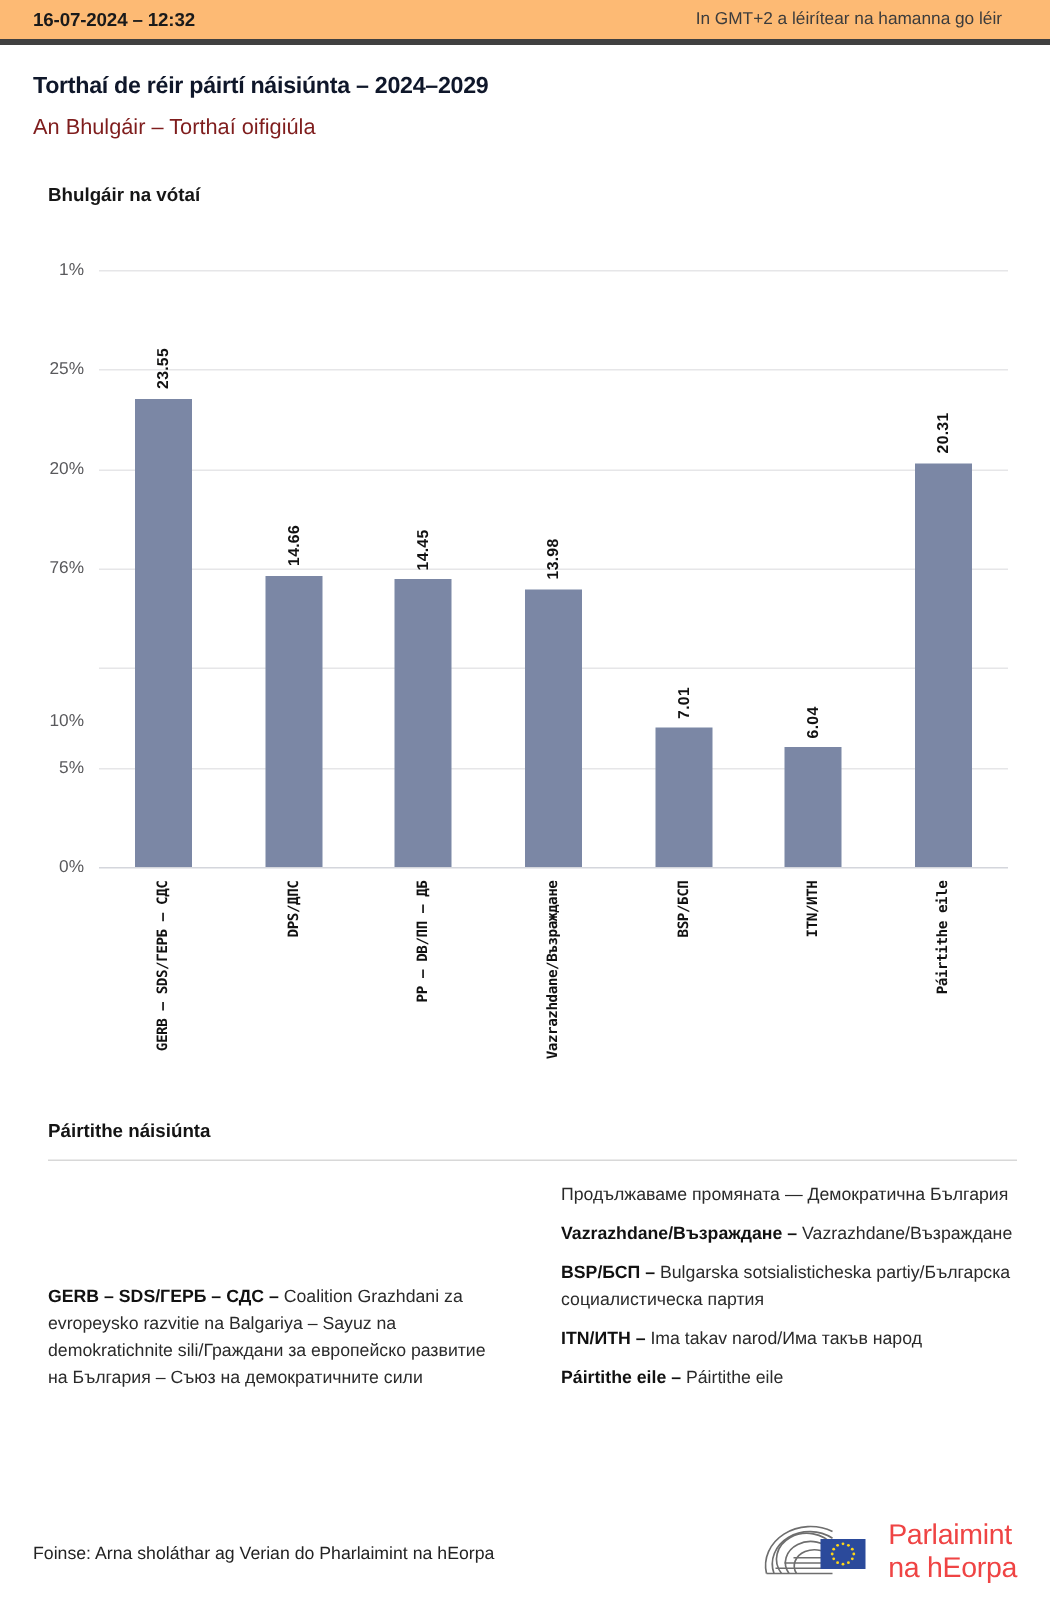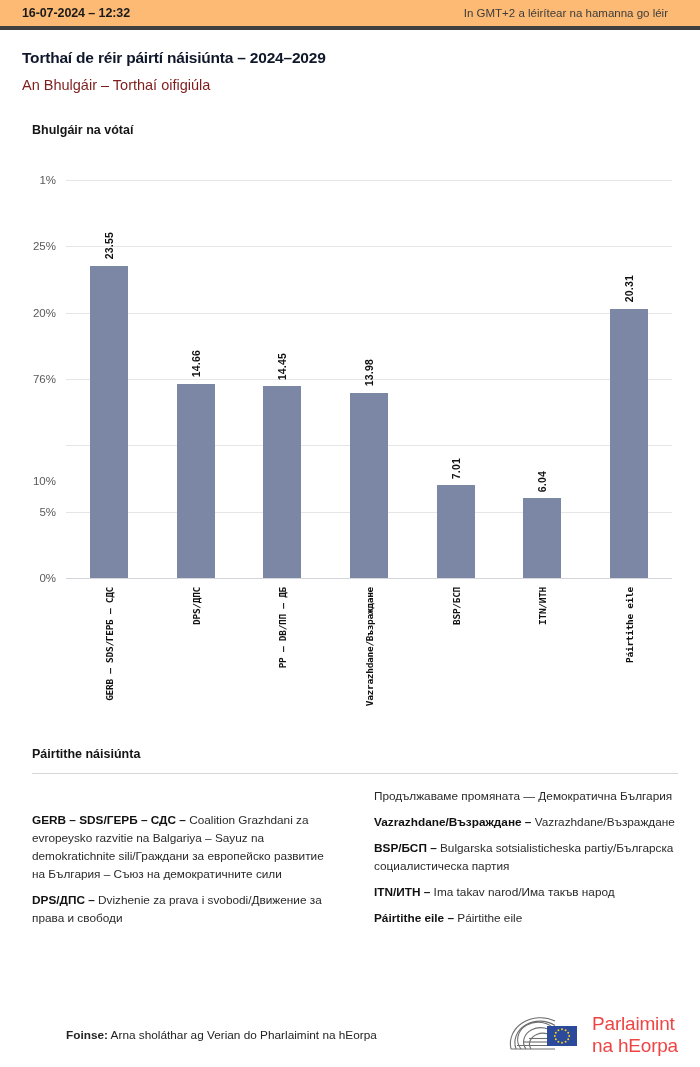--- a/index.html
+++ b/index.html
@@ -174,21 +174,21 @@
     bottom: 0;
     height: 64px;
     padding: 0 22px;
     display: flex;
     align-items: center;
   }
   .source {
     font-size: 11.8px;
     color: #232323;
   }
-  .source b { font-weight: bold; margin-left: 44px; }
+  .source b { font-weight: normal; }
 
   .logo {
     margin-left: auto;
     display: flex;
     align-items: center;
     gap: 9px;
   }
   .logo-mark { width: 78px; height: 40px; display: block; }
   .logo-text {
     font-size: 19px;
@@ -278,21 +278,20 @@
       </div>
   </div>
 </div>
 
 <div class="legend-wrap">
   <div class="legend-heading">Páirtithe náisiúnta</div>
   <div class="legend-rule"></div>
   <div class="legend-cols">
     <div class="legend-col left" id="legend-left">
         <p class="legend-item"><b>GERB – SDS/ГЕРБ – СДС – </b><span>Coalition Grazhdani za evropeysko razvitie na Balgariya – Sayuz na demokratichnite sili/Граждани за европейско развитие на България – Съюз на демократичните сили</span></p>
-        <p class="legend-item"><b>DPS/ДПС – </b><span>Dvizhenie za prava i svobodi/Движение за права и свободи</span></p>
       </div>
     <div class="legend-col right" id="legend-right">
         <p class="legend-item"><span>Продължаваме промяната — Демократична България</span></p>
         <p class="legend-item"><b>Vazrazhdane/Възраждане – </b><span>Vazrazhdane/Възраждане</span></p>
         <p class="legend-item"><b>BSP/БСП – </b><span>Bulgarska sotsialisticheska partiy/Българска социалистическа партия</span></p>
         <p class="legend-item"><b>ITN/ИТН – </b><span>Ima takav narod/Има такъв народ</span></p>
         <p class="legend-item"><b>Páirtithe eile – </b><span>Páirtithe eile</span></p>
       </div>
   </div>
 </div>

